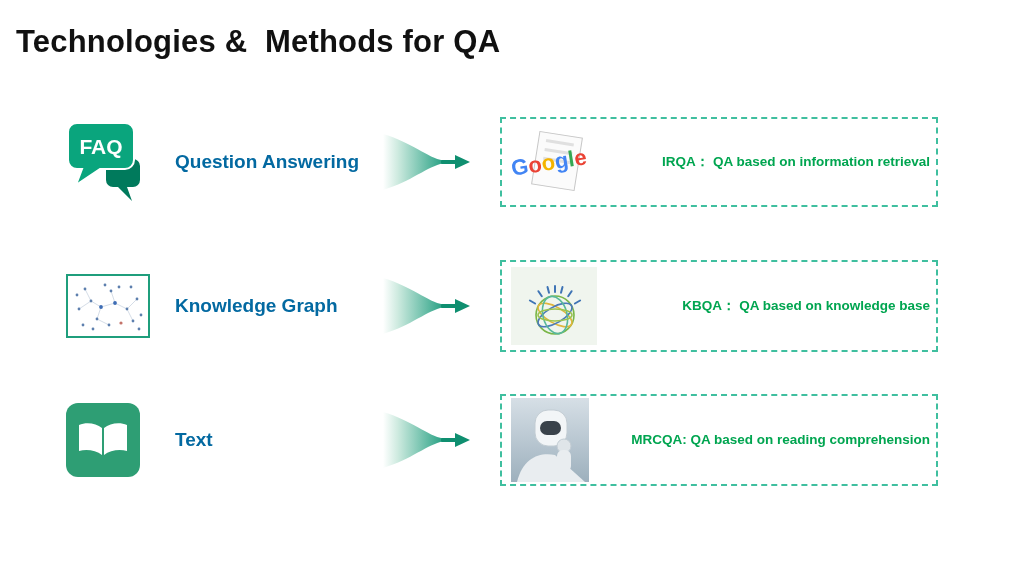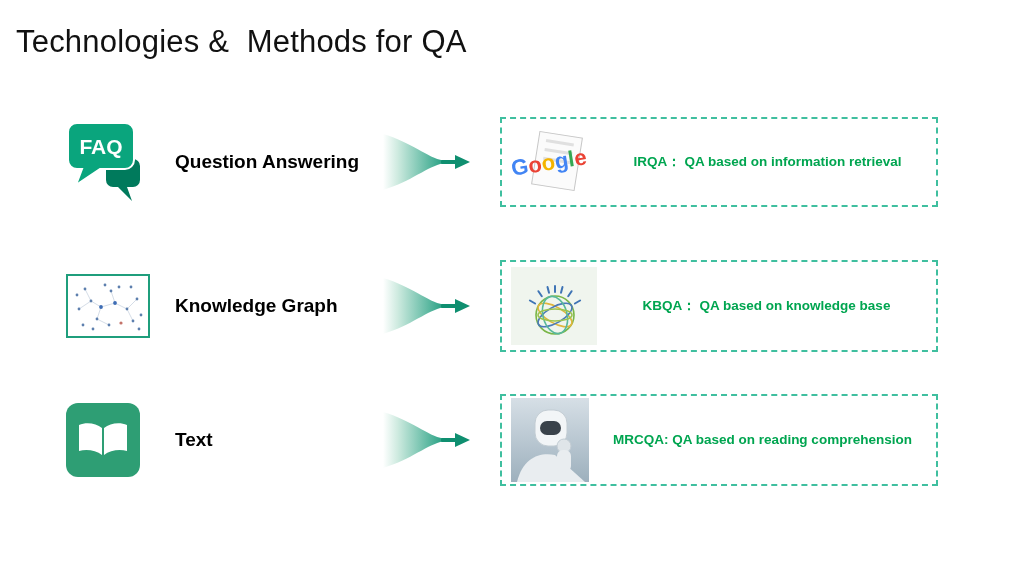--- a/index.html
+++ b/index.html
@@ -4,49 +4,49 @@
 <style>
   html, body { margin:0; padding:0; }
   body {
     width:1024px; height:570px; background:#ffffff;
     font-family:"Liberation Sans", sans-serif;
     position:relative; overflow:hidden;
   }
   .slide { position:absolute; inset:0; }
   .title {
     position:absolute; left:16px; top:24px; margin:0;
-    font-size:31px; font-weight:normal; color:#111111;
+    font-size:31px; font-weight:bold; color:#111111;
     white-space:pre-wrap; letter-spacing:0.2px;
   }
   .row { position:absolute; left:0; width:1024px; }
   #row1 { top:114px; height:96px; }
   #row2 { top:257px; height:98px; }
   #row3 { top:391px; height:98px; }
 
   .icon-cell {
     position:absolute; left:66px; top:0; height:100%; width:94px;
     display:flex; align-items:center; 
   }
   .row-label {
     position:absolute; left:175px; top:0; height:100%;
     display:flex; align-items:center;
-    font-size:19px; font-weight:bold; color:#000000; white-space:nowrap;
+    font-size:19px; font-weight:bold; color:#0369a1; white-space:nowrap;
   }
   .arrow-cell {
     position:absolute; left:383px; top:0; height:100%; width:92px;
     display:flex; align-items:center;
   }
   .result-box {
     position:absolute; left:500px; top:3px; bottom:3px; width:438px;
     border:2px dashed #3fbf9f; background:#ffffff;
     display:flex; align-items:center; box-sizing:border-box;
   }
   .box-img { margin-left:9px; flex:0 0 auto; position:relative; }
   .box-text {
-    flex:1; text-align:center;
+    flex:1; text-align:right;
     font-size:13.5px; font-weight:bold; color:#00a550;
     padding:0 6px; line-height:1.25;
   }
 
   
   .kg-frame {
     width:84px; height:64px; background:#ffffff;
     border:2px solid #1f9e7c; box-sizing:border-box;
     display:flex; align-items:center; justify-content:center;
   }

